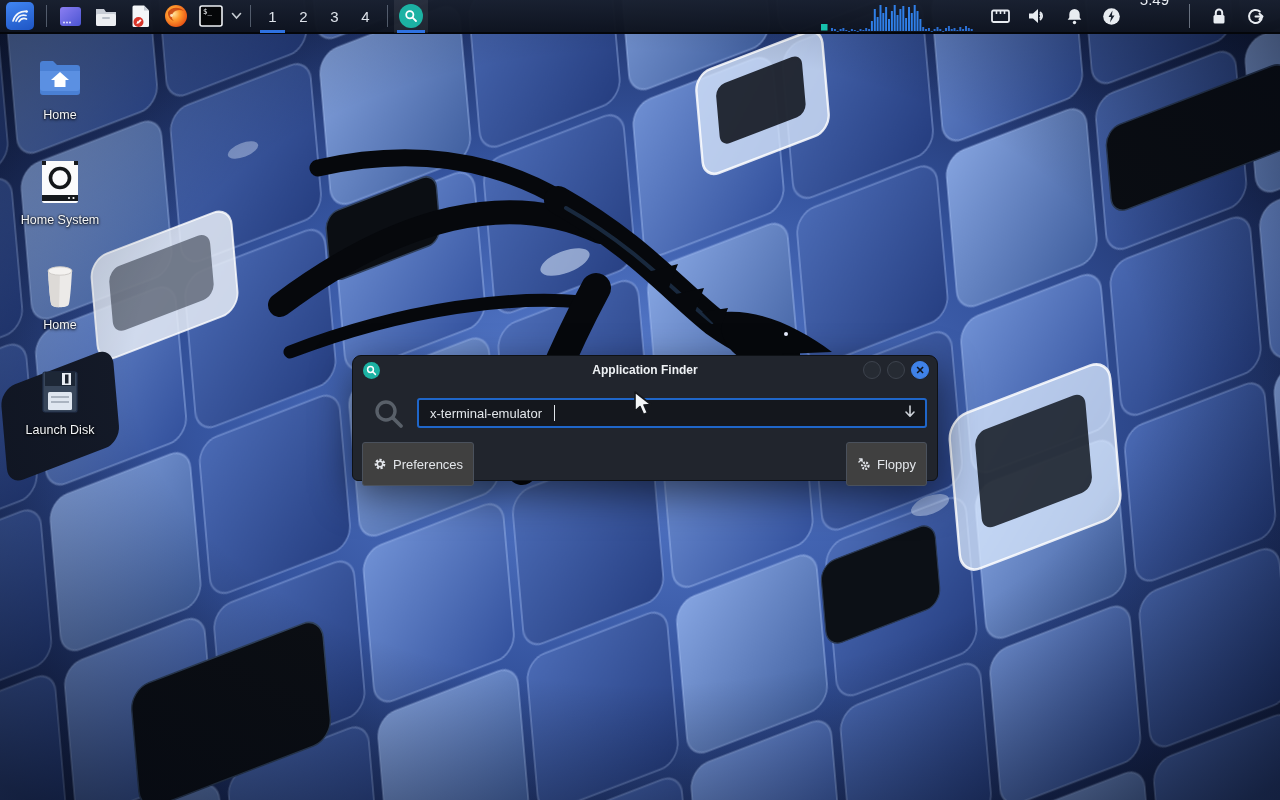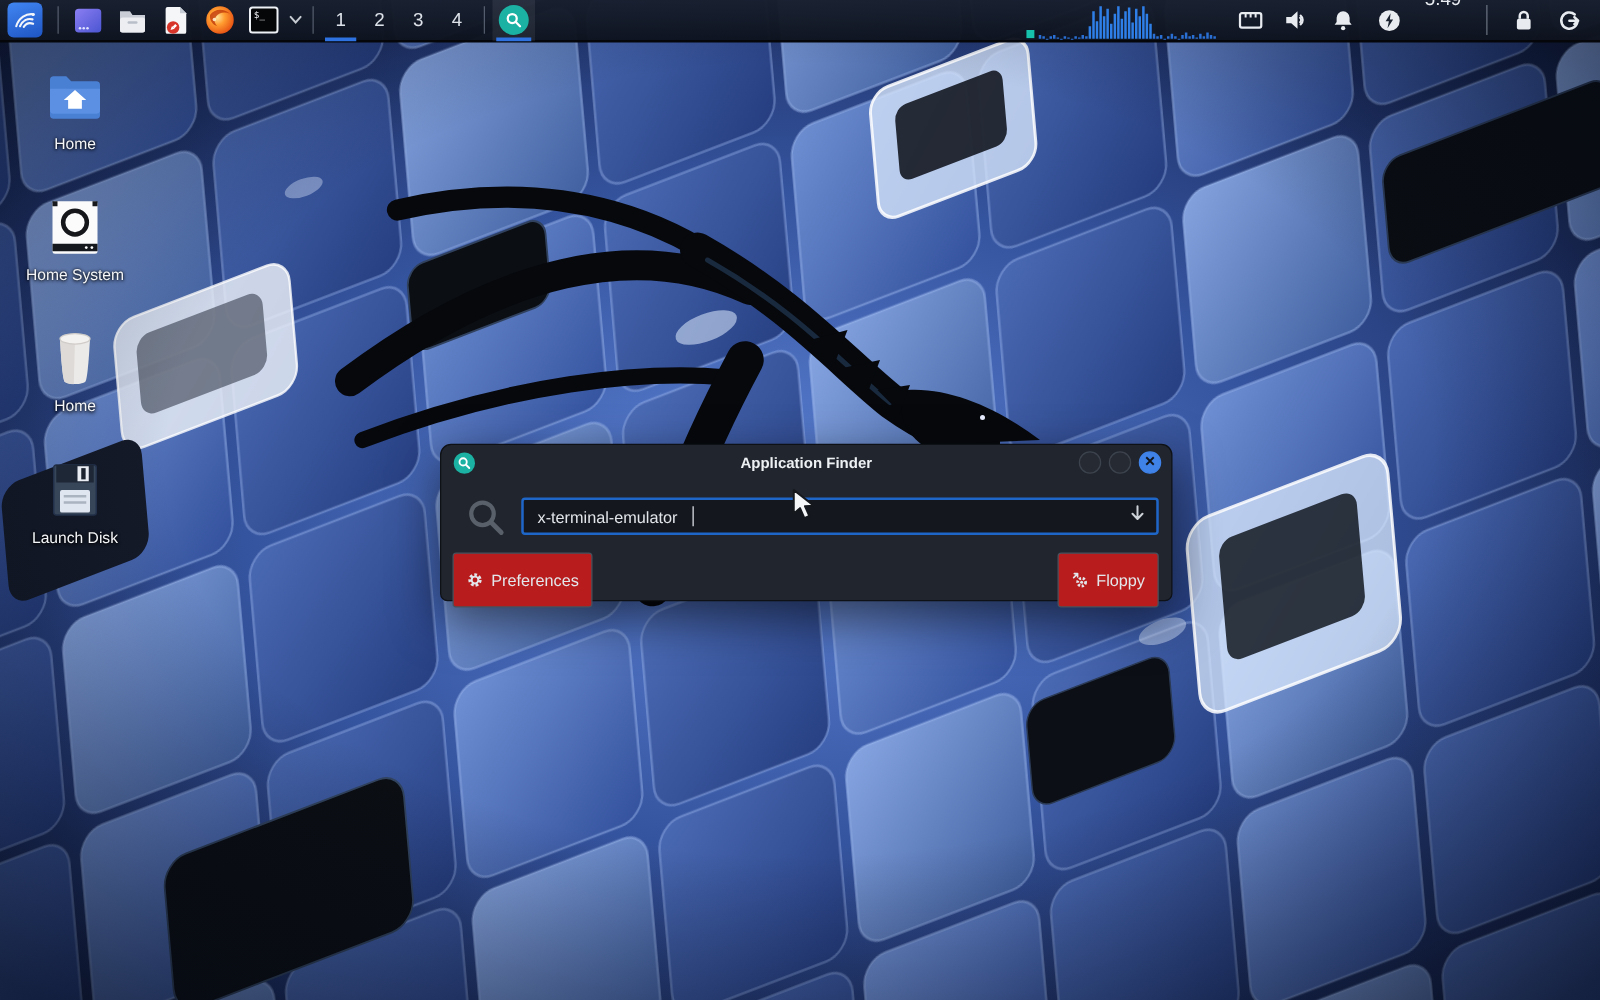--- a/index.html
+++ b/index.html
@@ -60,21 +60,21 @@
   .finder-body { padding:14px 10px 0 10px; display:flex; }
   .big-mag { width:40px; display:flex; align-items:center; justify-content:center; margin:0 8px 0 6px; }
   .search-field { flex:1; height:30px; margin-right:0; background:#14171d;
                   border:2px solid #1f66c9; border-radius:3px;
                   display:flex; align-items:center; padding:0 8px 0 11px; }
   .search-field .value { color:#e2e6ea; font-size:13px; }
   .caret { width:1px; height:16px; background:#dfe4e9; margin-left:12px; }
   .search-field .grow { flex:1; }
   .btn-row { display:flex; align-items:center; justify-content:space-between; padding:12px 10px 0 9px; }
   .gbtn { height:44px; display:flex; align-items:center; gap:6px; padding:16px 10px;
-          background:#b91c1c; border:1px solid #4a515c; border-radius:3px;
+          background:#404040; border:1px solid #4a515c; border-radius:3px;
           color:#e3e6ea; font-size:13px; }
 
   
   .cursor { position:absolute; left:633px; top:391px; z-index:200; }
 </style>
 </head>
 <body>
 
 <div class="screen">
 

